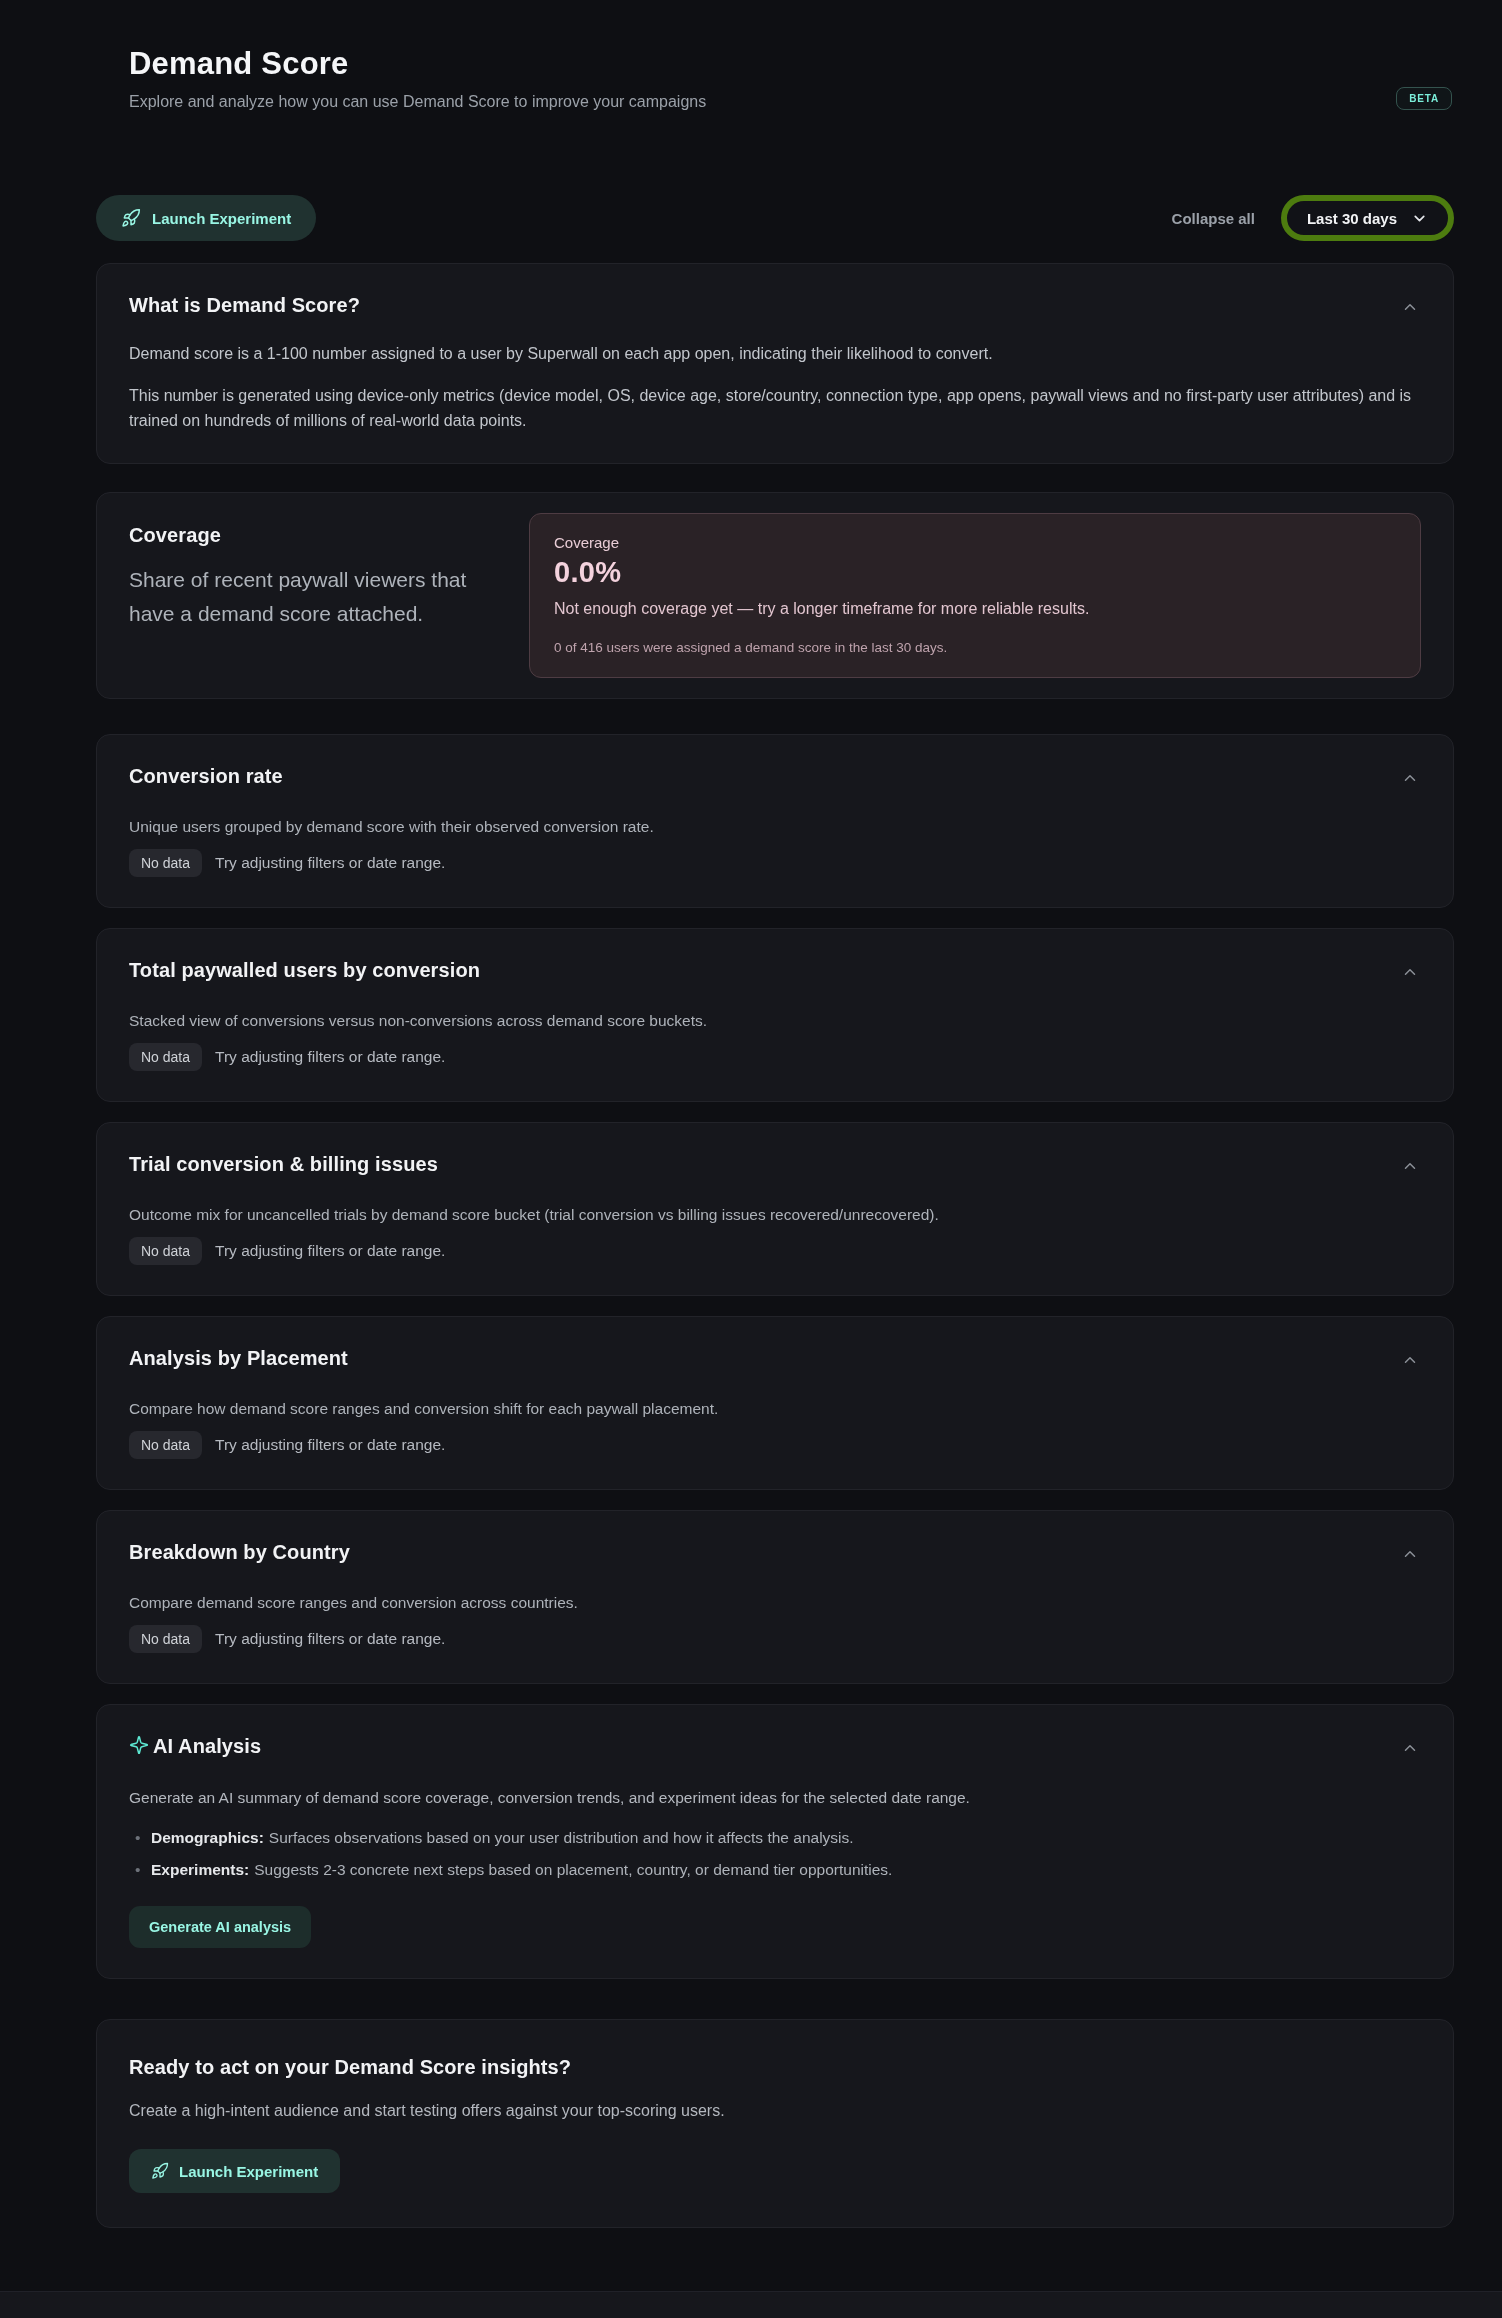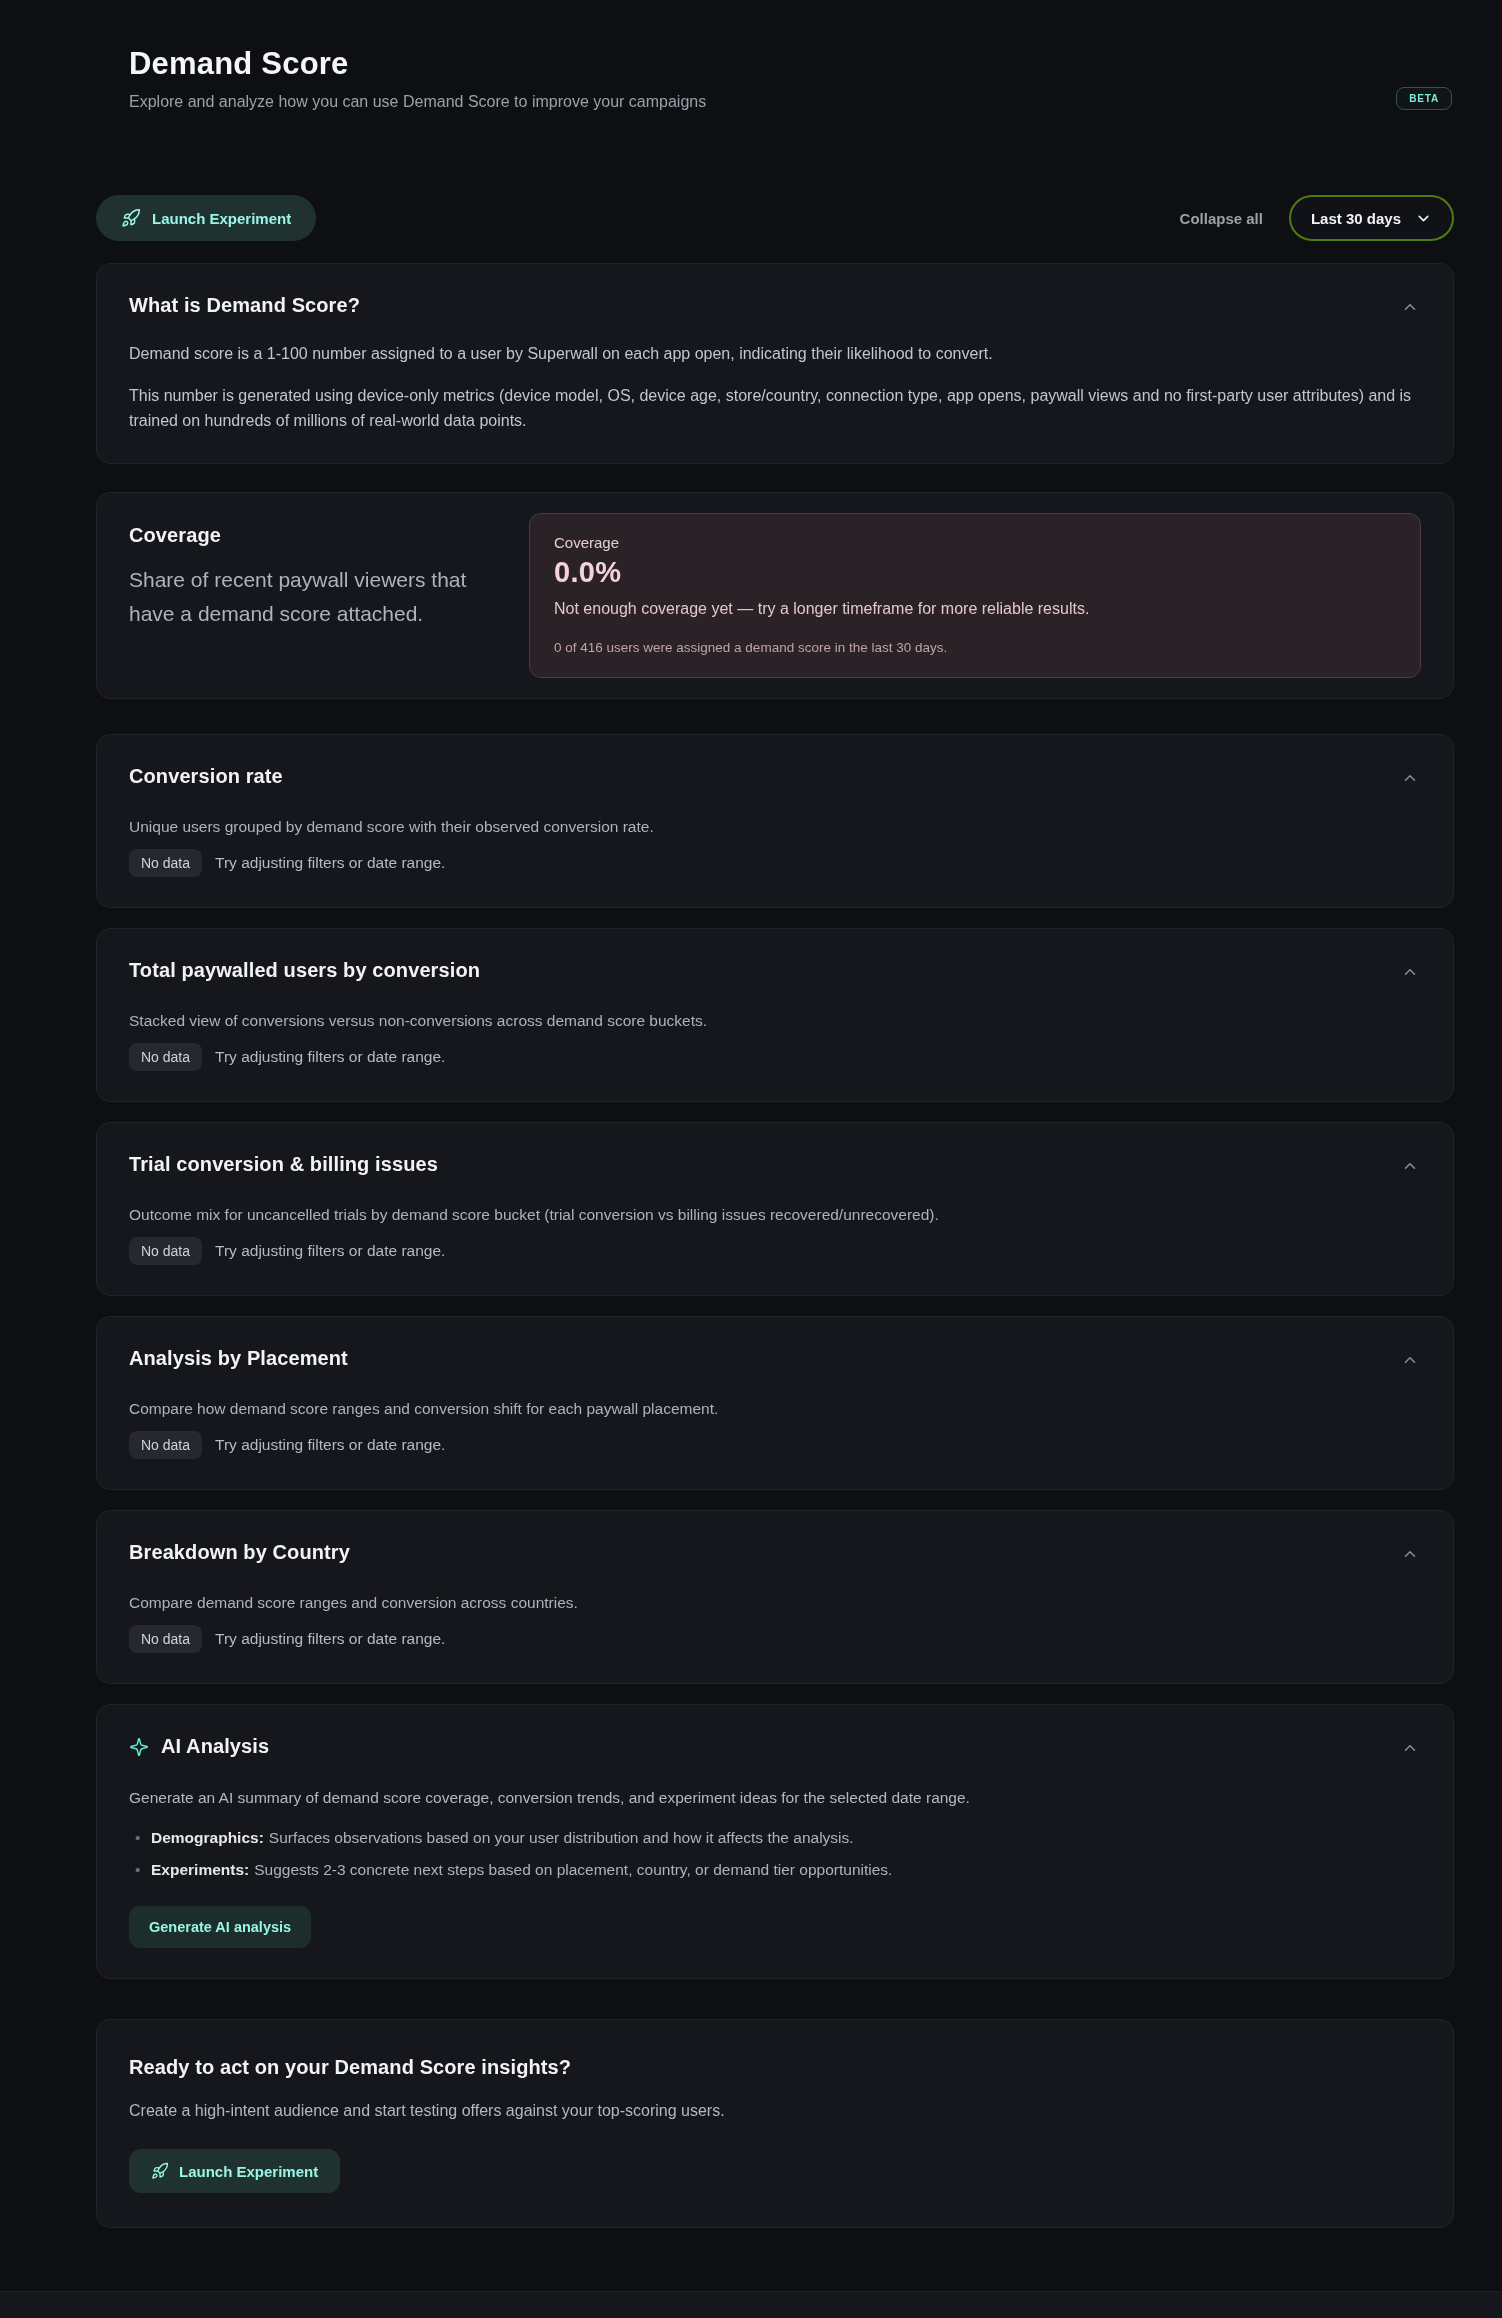--- a/index.html
+++ b/index.html
@@ -40,21 +40,21 @@
     height: 46px; padding: 0 25px;
     border-radius: 23px;
   }
   .btn-teal svg { width: 20px; height: 20px; }
   .toolbar-right { display: flex; align-items: center; gap: 26px; margin-left: 21px; }
   .collapse-all { font-size: 15px; font-weight: 600; color: #9ba1a9; background: none; border: none; font-family: inherit; cursor: pointer; }
   .date-select {
     display: inline-flex; align-items: center; gap: 14px;
     height: 46px; padding: 0 20px;
     background: #111217;
-    border: 2px solid #4d7c0f; border-radius: 23px;
+    border: 6px solid #4d7c0f; border-radius: 23px;
     color: #f2f3f5; font-size: 15px; font-weight: 600; font-family: inherit; cursor: pointer;
   }
   .date-select svg { width: 17px; height: 17px; color: #e5e7eb; }
   
   .cards { margin-top: 22px; }
   .card {
     background: #16171c;
     border: 1px solid #222329;
     border-radius: 14px;
     padding: 30px 32px;
@@ -88,21 +88,21 @@
   
   .empty-card .card-desc { margin-top: 26px; font-size: 15.5px; color: #aeb3ba; }
   .nodata-row { margin-top: 13px; display: flex; align-items: center; gap: 13px; }
   .nodata-badge {
     background: #27282e; color: #cfd2d7;
     font-size: 14px; font-weight: 500;
     border-radius: 8px; padding: 6px 12px;
   }
   .nodata-hint { font-size: 15.5px; color: #b6bac1; }
   
-  .ai-title-wrap { display: flex; align-items: center; gap: 12px; }
+  .ai-title-wrap { display: flex; align-items: flex-start; gap: 4px; }
   .sparkle { width: 20px; height: 20px; color: #5eead4; }
   .ai-desc { margin-top: 27px; font-size: 15.5px; color: #b4b8bf; }
   .ai-bullets { margin-top: 20px; list-style: none; }
   .ai-bullets li { position: relative; padding-left: 22px; font-size: 15.5px; line-height: 1.45; margin-top: 9px; color: #aeb3ba; }
   .ai-bullets li::before { content: "•"; position: absolute; left: 6px; color: #6d727a; }
   .bullet-label { font-weight: 700; color: #e6e8eb; }
   .bullet-text { margin-left: 5px; }
   .btn-generate {
     margin-top: 25px;
     display: inline-flex; align-items: center;

